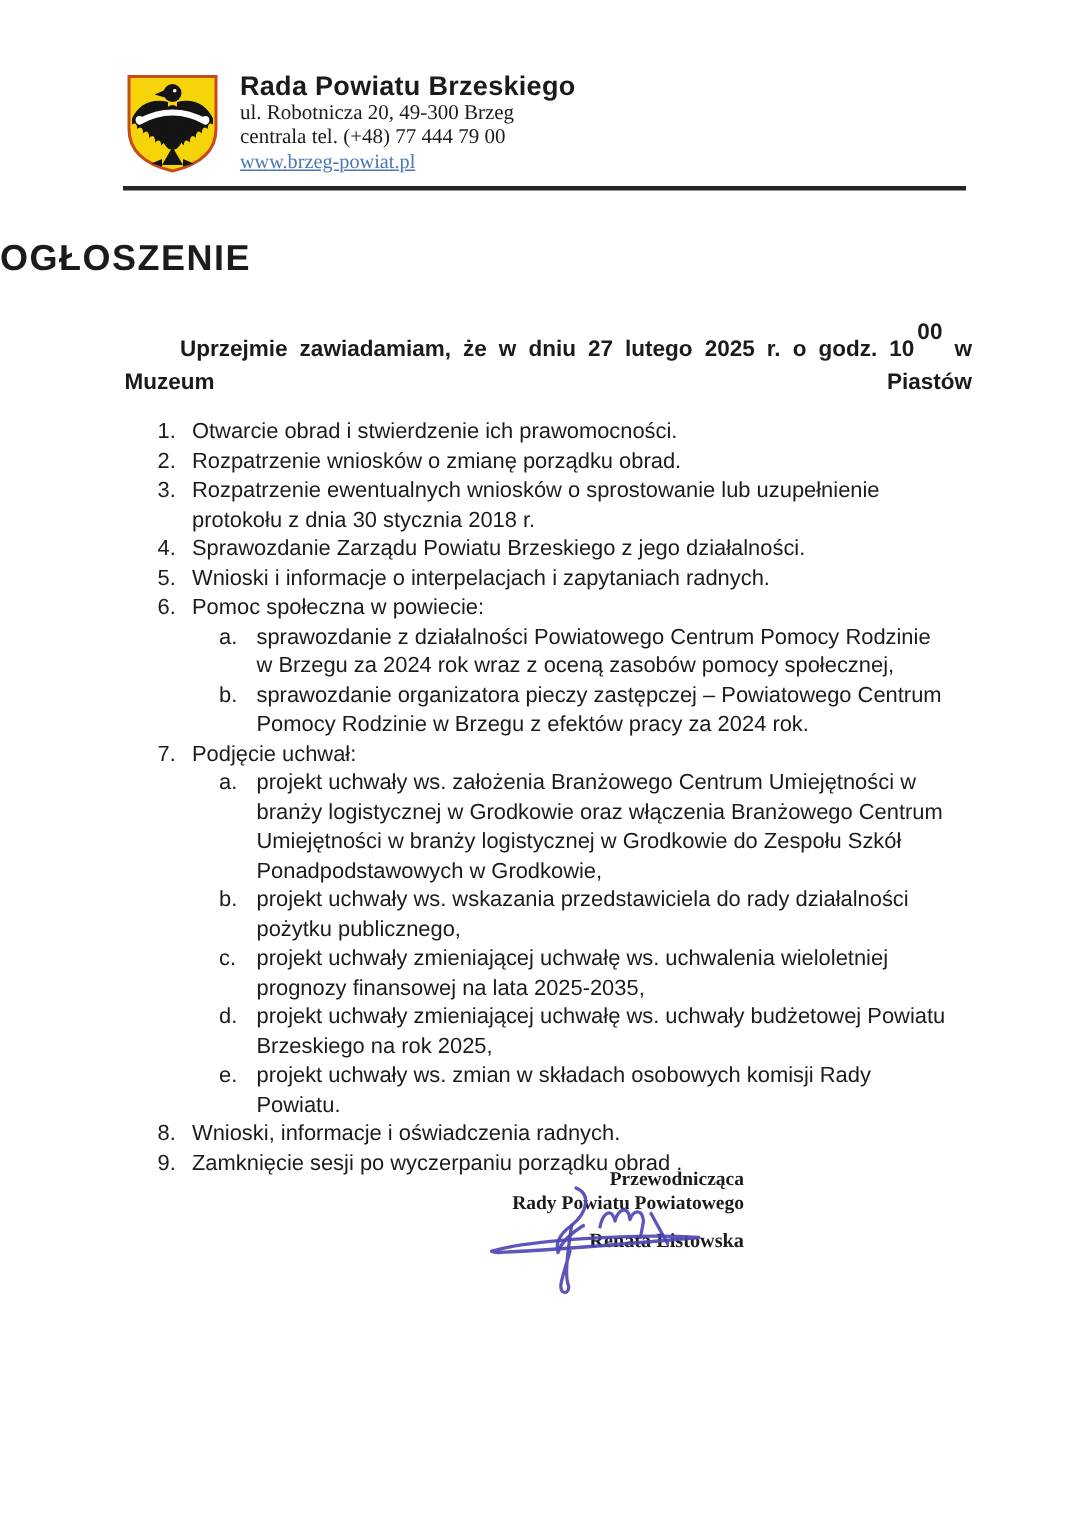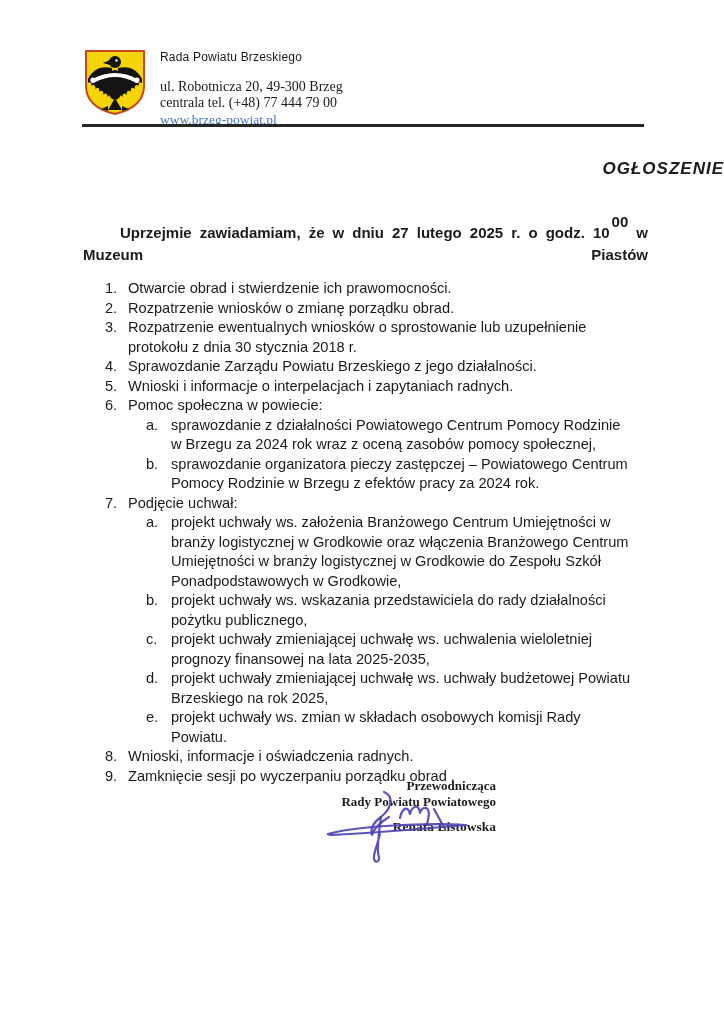--- a/index.html
+++ b/index.html
@@ -17,30 +17,30 @@
   }
   .page{position:relative; width:724px; height:1024px;}
 
   
   .crest{position:absolute; left:82px; top:48px; width:66px; height:68px;}
   .crest .field{fill:var(--crest_field); stroke:var(--crest_border); stroke-width:2;}
   .crest .eagle{fill:var(--crest_eagle);}
   .crest .silver{fill:#ffffff;}
   .crest .silver-stroke{fill:none; stroke:#ffffff; stroke-width:4; stroke-linecap:round;}
   .lh-text{position:absolute; left:160px; top:49px; line-height:16px;}
-  .org{font-weight:normal; font-size:12px; letter-spacing:.2px; margin-bottom:14px;}
+  .org{font-weight:bold; font-size:18px; letter-spacing:.2px; margin-bottom:3px;}
   .serif{font-family:"Liberation Serif","DejaVu Serif",serif;}
   .addr{font-size:14px; line-height:16px;}
   .site{font-size:13.5px; line-height:16px; color:var(--link); text-decoration:underline; display:inline-block; cursor:pointer;}
   .rule{position:absolute; left:82px; top:124px; width:562px; height:2.5px; background:var(--rule);}
 
   
   .title{
     position:absolute; left:0; top:159px; width:724px;
-    text-align:right; font-size:17px; font-weight:bold; font-style:italic;
+    text-align:left; font-size:24px; font-weight:bold; 
     letter-spacing:1px;
   }
 
   
   .intro{position:absolute; left:83px; top:216px; width:565px; font-weight:bold; font-size:15px; line-height:21.5px;}
   .intro .jline{text-align:justify; text-align-last:justify;}
   .intro .first{text-indent:37px;}
   .intro .lastline{text-align:left;}
   sup.sup{font-size:15px; position:relative; top:-5px; padding-left:2px;}
 

